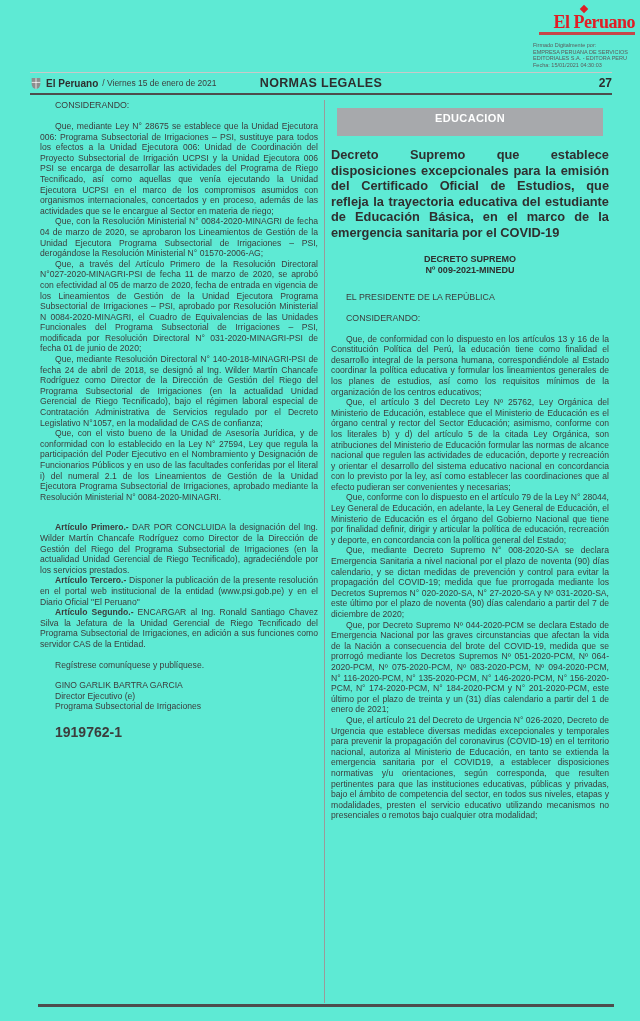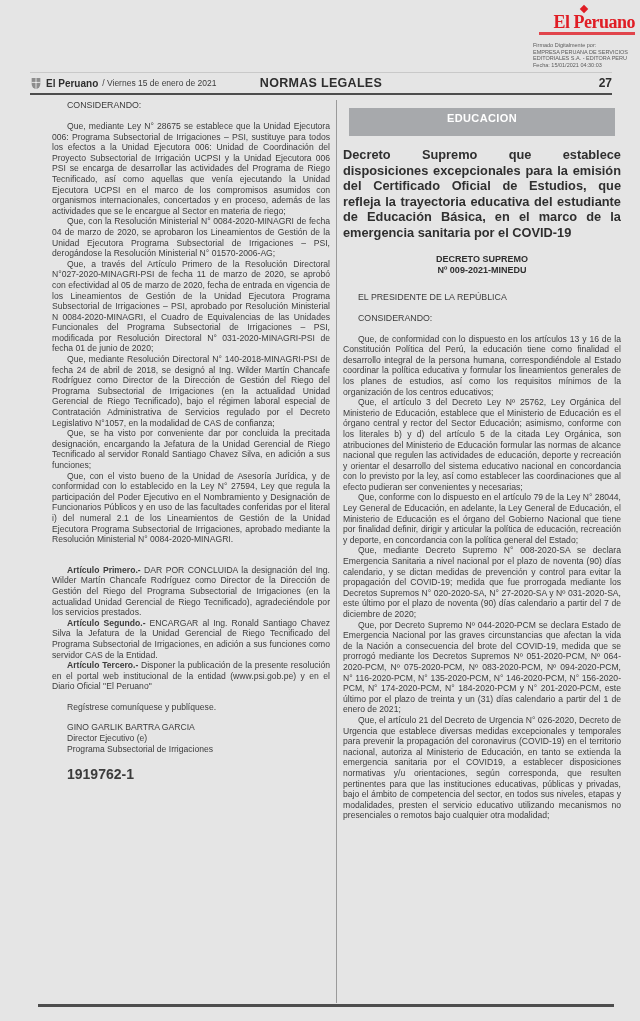--- a/index.html
+++ b/index.html
@@ -1,17 +1,17 @@
 <!DOCTYPE html>
 <html><head>
 <meta charset="utf-8">
 <style>
   html,body { margin:0; padding:0; background:#ffffff; }
   .page {
-    position:relative; width:640px; height:1021px; background:#e5e5e5;
+    position:relative; width:640px; height:1021px; background:#5eead4;
     font-family:"Liberation Sans", sans-serif; color:#3c3c3c; overflow:hidden;
   }
 
   
   .masthead { position:absolute; top:6px; right:5px; width:102px; }
   .logo-crest { width:6px; height:6px; background:#e01d25; transform:rotate(45deg); margin:0 auto 1px auto; }
   .logo-text {
     font-family:"Liberation Serif", serif; font-weight:bold; font-style:normal;
     color:#e01d25; font-size:18px; line-height:18px; text-align:right; letter-spacing:-0.5px; white-space:nowrap;
   }
@@ -25,21 +25,21 @@
     display:flex; align-items:center;
   }
   .hb-left { width:228px; display:flex; align-items:center; gap:4px; }
   .coat-of-arms { width:12px; height:13px; flex:0 0 auto; }
   .hb-paper { font-weight:bold; font-size:10px; color:#2e2e2e; white-space:nowrap; }
   .hb-date { font-size:8.5px; color:#3c3c3c; white-space:nowrap; }
   .hb-center { flex:1; text-align:center; font-weight:bold; font-size:12.5px; letter-spacing:.3px; color:#2e2e2e; }
   .hb-right { width:228px; text-align:right; font-weight:bold; font-size:12px; color:#2e2e2e; }
 
   
-  .columns { position:absolute; top:100px; left:52px; width:570px; height:903px; display:flex; }
+  .columns { position:absolute; top:100px; left:40px; width:570px; height:903px; display:flex; }
   .col { width:278px; }
   .col-divider { width:1px; background:#9a9a9a; margin:0 6px; }
 
   .body-text p { margin:0; font-size:8.6px; line-height:10.6px; text-align:justify; text-indent:15px; color:#3c3c3c; }
   .heading { font-size:8.8px; line-height:11px; padding-left:15px; margin:0; }
   .gap { height:10px; }
 
   .sig-line { font-size:8.6px; line-height:10.6px; padding-left:15px; }
   .pub-code { font-weight:bold; font-size:14px; padding-left:15px; margin-top:12px; }
 
@@ -89,27 +89,26 @@
 
   <div class="columns">
 
     <div class="col body-text">
       <div class="heading">CONSIDERANDO:</div>
       <div class="gap"></div>
       <p>Que, mediante Ley N° 28675 se establece que la Unidad Ejecutora 006: Programa Subsectorial de Irrigaciones – PSI, sustituye para todos los efectos a la Unidad Ejecutora 006: Unidad de Coordinación del Proyecto Subsectorial de Irrigación UCPSI y la Unidad Ejecutora 006 PSI se encarga de desarrollar las actividades del Programa de Riego Tecnificado, así como aquellas que venía ejecutando la Unidad Ejecutora UCPSI en el marco de los compromisos asumidos con organismos internacionales, concertados y en proceso, además de las actividades que se le encargue al Sector en materia de riego;</p>
       <p>Que, con la Resolución Ministerial N° 0084-2020-MINAGRI de fecha 04 de marzo de 2020, se aprobaron los Lineamientos de Gestión de la Unidad Ejecutora Programa Subsectorial de Irrigaciones – PSI, derogándose la Resolución Ministerial N° 01570-2006-AG;</p>
       <p>Que, a través del Artículo Primero de la Resolución Directoral N°027-2020-MINAGRI-PSI de fecha 11 de marzo de 2020, se aprobó con efectividad al 05 de marzo de 2020, fecha de entrada en vigencia de los Lineamientos de Gestión de la Unidad Ejecutora Programa Subsectorial de Irrigaciones – PSI, aprobado por Resolución Ministerial N 0084-2020-MINAGRI, el Cuadro de Equivalencias de las Unidades Funcionales del Programa Subsectorial de Irrigaciones – PSI, modificada por Resolución Directoral N° 031-2020-MINAGRI-PSI de fecha 01 de junio de 2020;</p>
       <p>Que, mediante Resolución Directoral N° 140-2018-MINAGRI-PSI de fecha 24 de abril de 2018, se designó al Ing. Wilder Martín Chancafe Rodríguez como Director de la Dirección de Gestión del Riego del Programa Subsectorial de Irrigaciones (en la actualidad Unidad Gerencial de Riego Tecnificado), bajo el régimen laboral especial de Contratación Administrativa de Servicios regulado por el Decreto Legislativo N°1057, en la modalidad de CAS de confianza;</p>
-      <p>Que, se ha visto por conveniente dar por concluida la precitada designación, encargando la Jefatura de la Unidad Gerencial de Riego Tecnificado al servidor Ronald Santiago Chavez Silva, en adición a sus funciones;</p>
       <p>Que, con el visto bueno de la Unidad de Asesoría Jurídica, y de conformidad con lo establecido en la Ley N° 27594, Ley que regula la participación del Poder Ejecutivo en el Nombramiento y Designación de Funcionarios Públicos y en uso de las facultades conferidas por el literal i) del numeral 2.1 de los Lineamientos de Gestión de la Unidad Ejecutora Programa Subsectorial de Irrigaciones, aprobado mediante la Resolución Ministerial N° 0084-2020-MINAGRI.</p>
       <div class="gap"></div>
       <div class="gap"></div>
       <p><b>Artículo Primero.-</b><span> DAR POR CONCLUIDA la designación del Ing. Wilder Martín Chancafe Rodríguez como Director de la Dirección de Gestión del Riego del Programa Subsectorial de Irrigaciones (en la actualidad Unidad Gerencial de Riego Tecnificado), agradeciéndole por los servicios prestados.</span></p>
+      <p><b>Artículo Tercero.-</b><span> Disponer la publicación de la presente resolución en el portal web institucional de la entidad (www.psi.gob.pe) y en el Diario Oficial "El Peruano"</span></p>
       <p><b>Artículo Segundo.-</b><span> ENCARGAR al Ing. Ronald Santiago Chavez Silva la Jefatura de la Unidad Gerencial de Riego Tecnificado del Programa Subsectorial de Irrigaciones, en adición a sus funciones como servidor CAS de la Entidad.</span></p>
-      <p><b>Artículo Tercero.-</b><span> Disponer la publicación de la presente resolución en el portal web institucional de la entidad (www.psi.gob.pe) y en el Diario Oficial "El Peruano"</span></p>
       <div class="gap"></div>
       <div class="sig-line">Regístrese comuníquese y publíquese.</div>
       <div class="gap"></div>
       <div class="sig-line">GINO GARLIK BARTRA GARCIA</div>
       <div class="sig-line">Director Ejecutivo (e)</div>
       <div class="sig-line">Programa Subsectorial de Irrigaciones</div>
       <div class="pub-code">1919762-1</div>
     </div>
 
     <div class="col-divider"></div>

